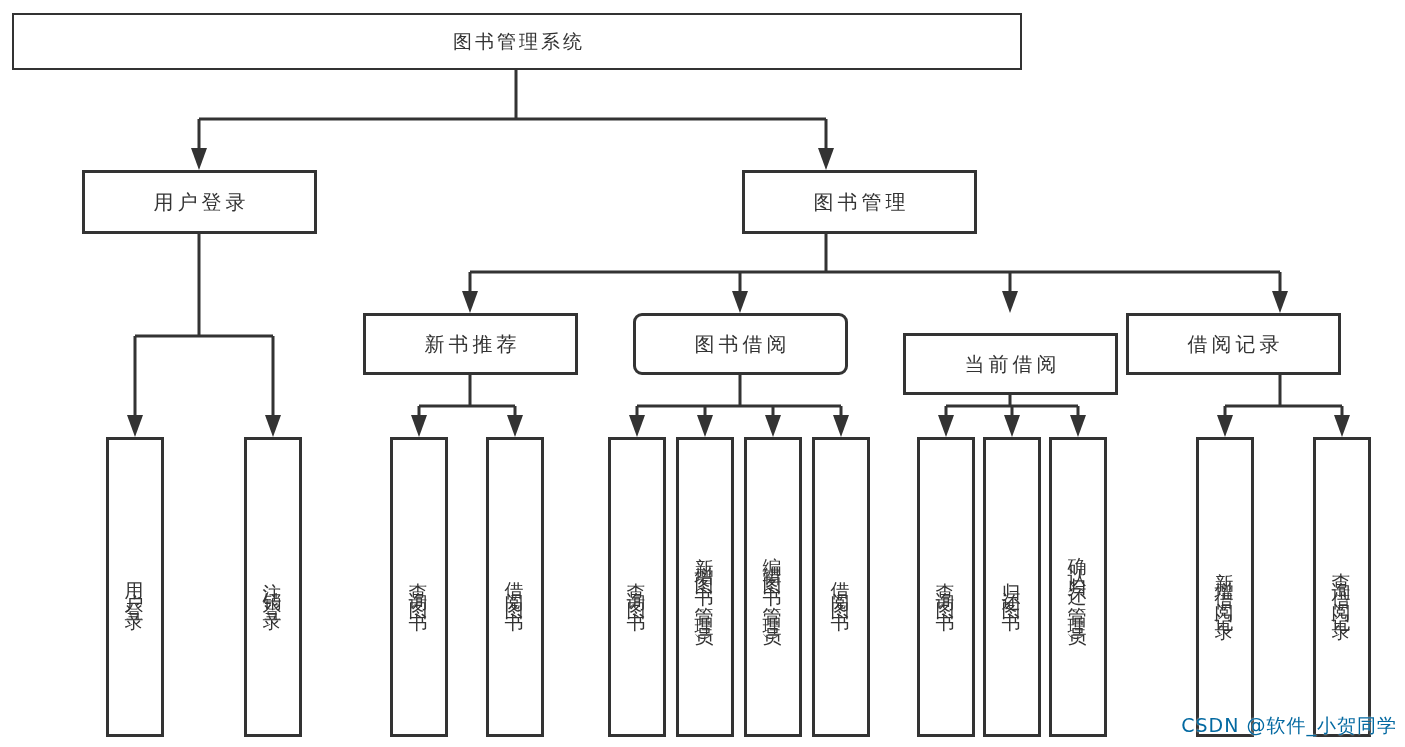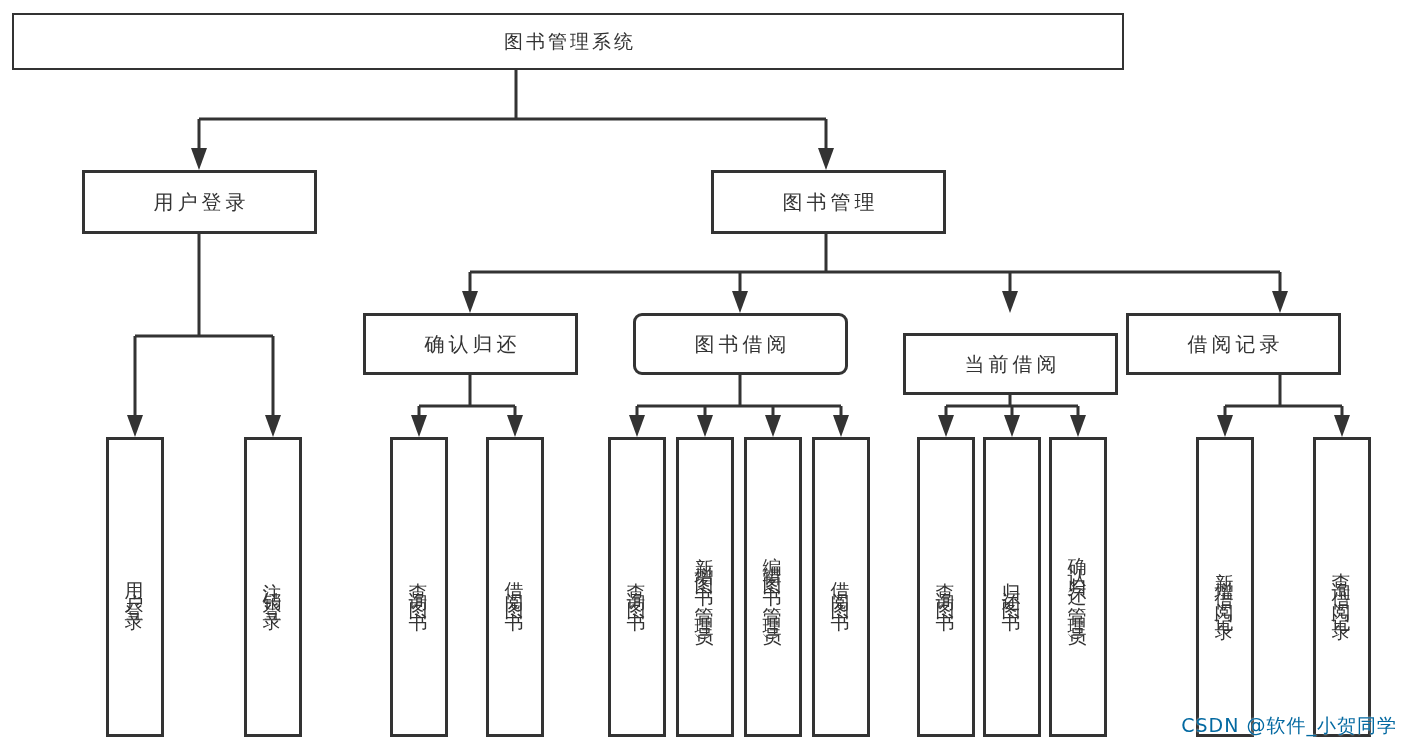--- a/index.html
+++ b/index.html
@@ -17,21 +17,21 @@
   .hbox{
     position:absolute;
     box-sizing:border-box;
     background:#ffffff;
     border:3px solid #333333;
     display:flex;align-items:center;justify-content:center;
     font-size:20px;letter-spacing:4px;text-indent:4px;
     white-space:nowrap;
   }
   .root{
-    left:12px;top:13px;width:1112px;height:57px;
+    left:12px;top:13px;width:1010px;height:57px;
     border-width:2px;font-size:19px;letter-spacing:3px;
   }
   .lvl2{top:170px;width:235px;height:64px;}
   .lvl3{top:313px;width:215px;height:62px;}
   .vbox{
     position:absolute;
     top:437px;width:58px;height:300px;
     box-sizing:border-box;
     background:#ffffff;
     border:3px solid #333333;
@@ -104,26 +104,26 @@
     </g>
   </svg>
 
   <div class="hbox root">
     <span>图书管理系统</span>
   </div>
 
   <div class="hbox lvl2" style="left:82px;">
     <span>用户登录</span>
   </div>
-  <div class="hbox lvl2" style="left:711px;text-align:right;">
+  <div class="hbox lvl2" style="left:742px;text-align:right;">
     <span>图书管理</span>
   </div>
 
   <div class="hbox lvl3" style="left:363px;">
-    <span>确认归还</span>
+    <span>新书推荐</span>
   </div>
   <div class="hbox lvl3" style="left:633px;border-radius:9px;">
     <span>图书借阅</span>
   </div>
   <div class="hbox lvl3" style="left:903px;margin-top:20px;">
     <span>当前借阅</span>
   </div>
   <div class="hbox lvl3" style="left:1126px;">
     <span>借阅记录</span>
   </div>

